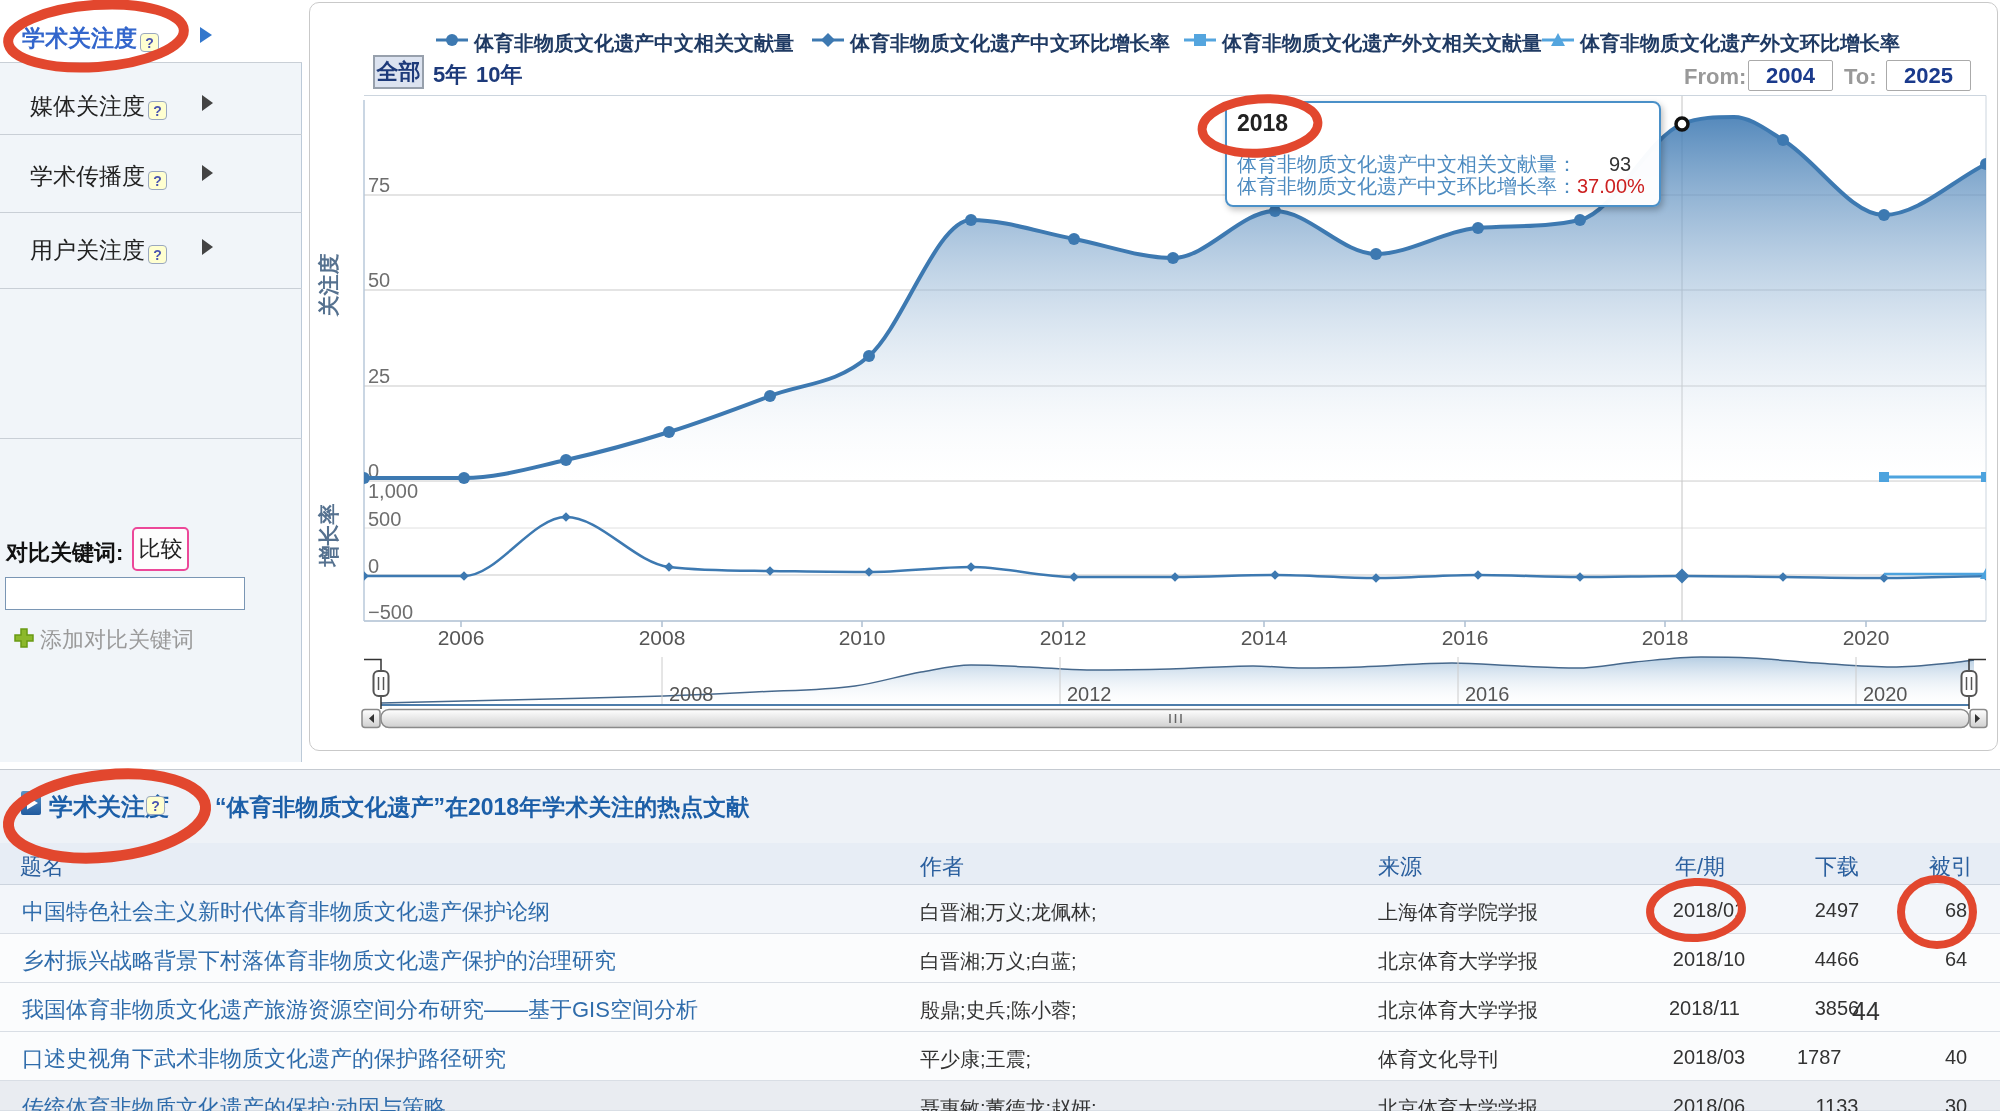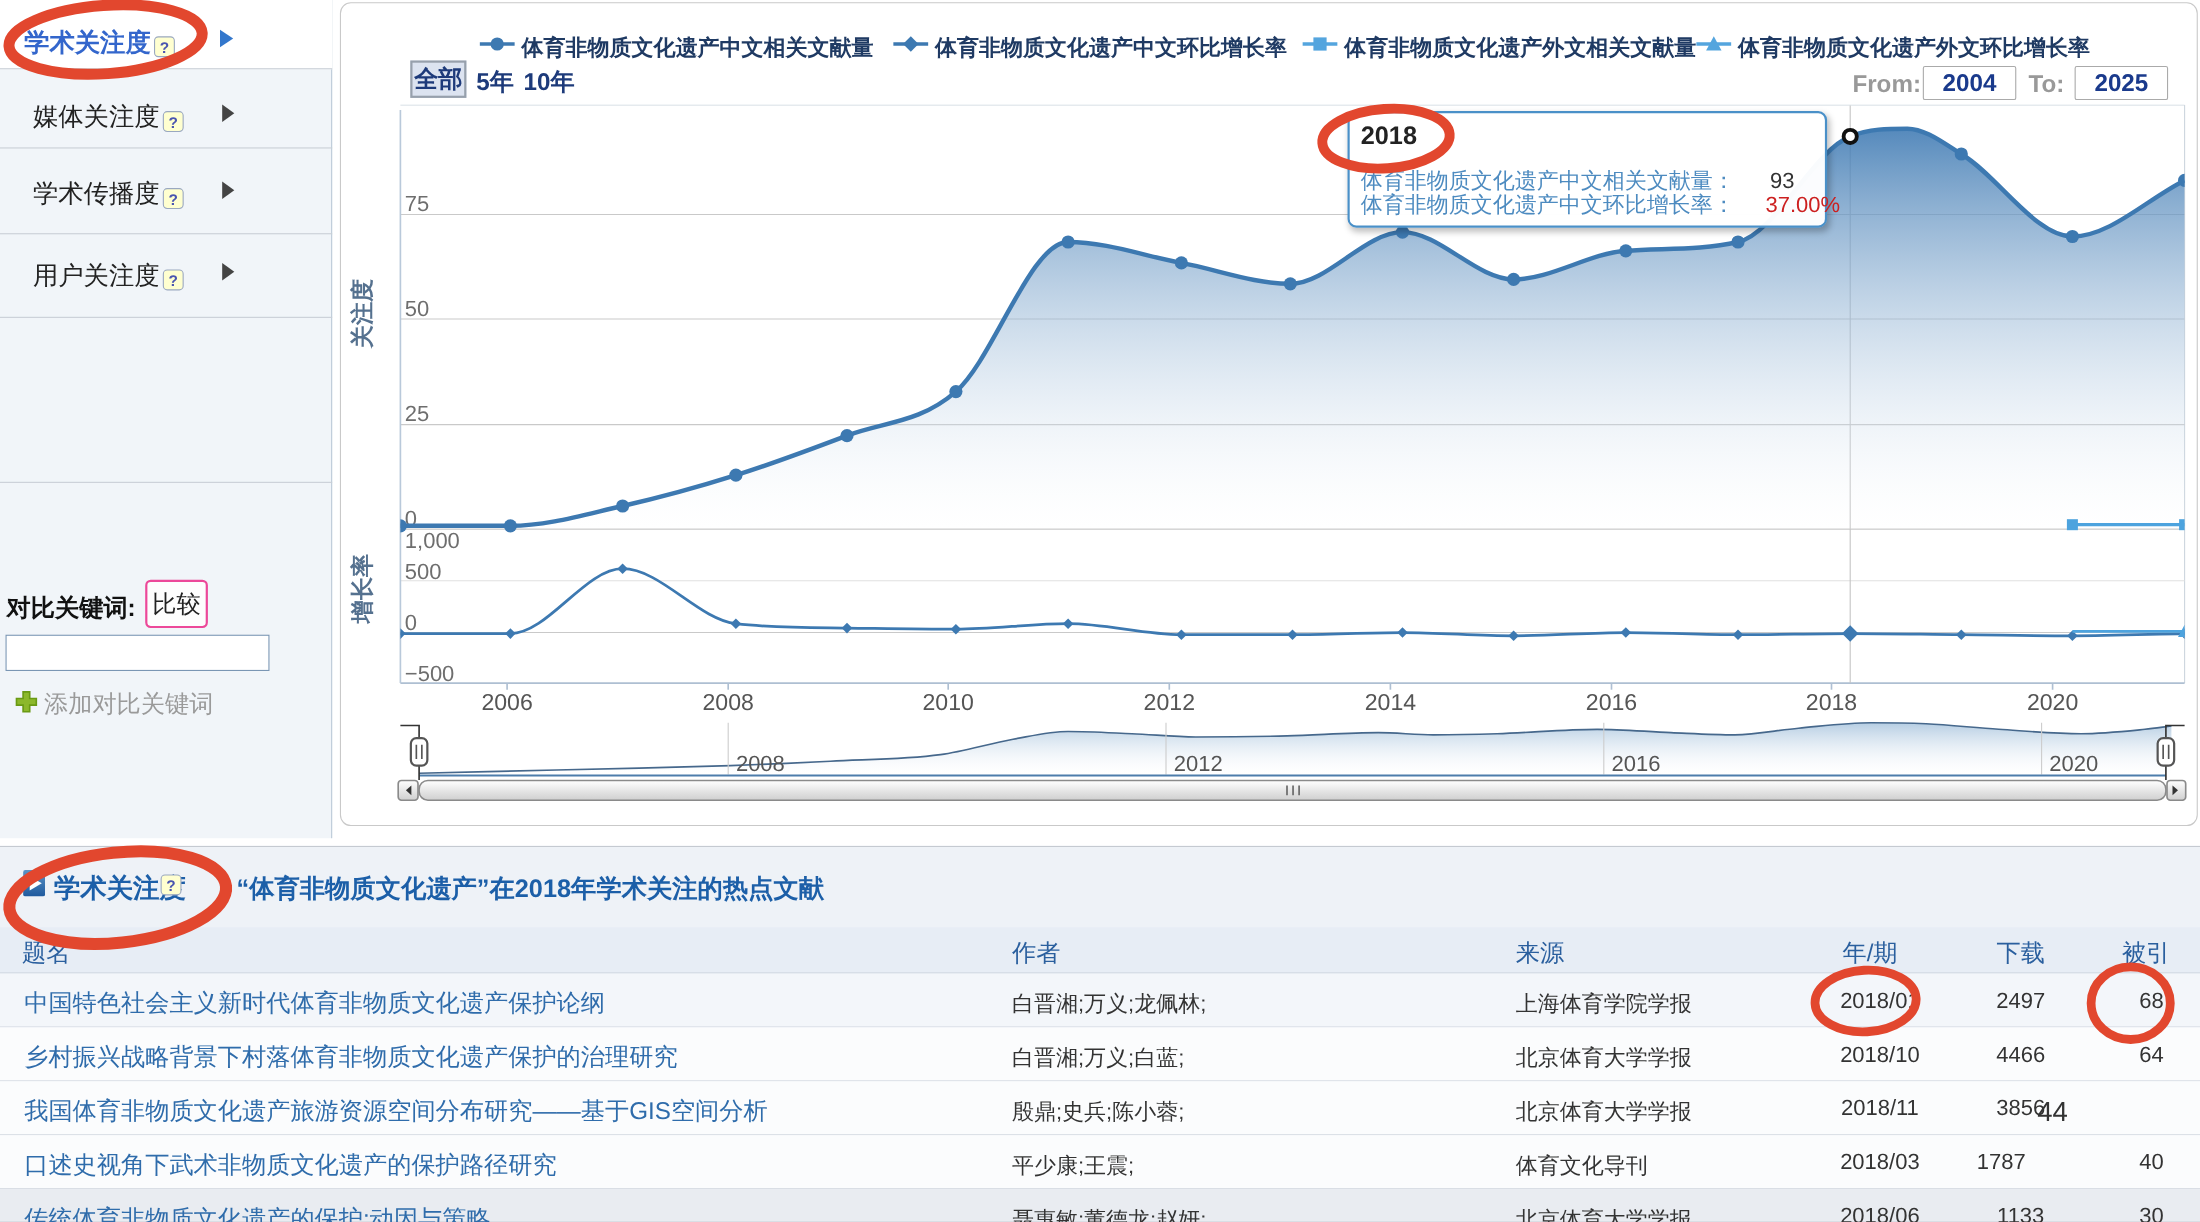--- a/index.html
+++ b/index.html
@@ -182,21 +182,21 @@
     <path d="M1666 619 L1671 623.5 L1666 628 Z" fill="#333"></path>
 <rect x="72" y="614.5" width="1588" height="18" rx="8" fill="url(#sb)" stroke="#8a8a8a" stroke-width="1.5"></rect>
 <line x1="861" y1="619" x2="861" y2="628" stroke="#666" stroke-width="1.5"></line>
     <line x1="866.5" y1="619" x2="866.5" y2="628" stroke="#666" stroke-width="1.5"></line>
     <line x1="872" y1="619" x2="872" y2="628" stroke="#666" stroke-width="1.5"></line>
   </svg>
 
 <div class="abs" style="left:1225px;top:101px;width:436px;height:106px;background:rgba(255,255,255,0.97);border:2.5px solid #4a90c8;border-radius:8px;box-shadow:2px 3px 6px rgba(0,0,0,0.25)"></div>
 <div class="abs" style="left:1237px;top:110px;font-size:23px;font-weight:bold;color:#222">2018</div>
 <div class="abs" style="left:1237px;top:151px;font-size:20px;color:#4d8bc0">体育非物质文化遗产中文相关文献量：<span style="color:#333;margin-left:32px">93</span></div>
-<div class="abs" style="left:1237px;top:173px;font-size:20px;color:#4d8bc0">体育非物质文化遗产中文环比增长率：<span style="color:#cc2020;margin-left:28px">37.00%</span></div>
+<div class="abs" style="left:1237px;top:173px;font-size:20px;color:#4d8bc0">体育非物质文化遗产中文环比增长率：<span style="color:#cc2020;margin-left:0">37.00%</span></div>
 
 <div class="abs" style="left:0;top:769px;width:2000px;height:342px;background:#eef2f7;border-top:1px solid #c5cad1"></div>
 <div class="abs" style="left:21px;top:791px"><svg width="20" height="24">
       <defs>
         <linearGradient id="bico" x1="0" y1="0" x2="0" y2="1">
           <stop offset="0" stop-color="#5b94c6"></stop>
           <stop offset="1" stop-color="#1f5a9e"></stop>
         </linearGradient>
       </defs>
       <rect width="20" height="24" rx="2" fill="url(#bico)"></rect>
@@ -223,21 +223,21 @@
 <div class="abs" style="left:22px;top:946px;font-size:22px;color:#2f6cab">乡村振兴战略背景下村落体育非物质文化遗产保护的治理研究</div>
 <div class="abs" style="left:920px;top:948px;font-size:20px;color:#333">白晋湘;万义;白蓝;</div>
 <div class="abs" style="left:1378px;top:948px;font-size:20px;color:#333">北京体育大学学报</div>
 <div class="abs" style="left:1669px;top:948px;width:80px;font-size:20px;color:#333;text-align:center">2018/10</div>
 <div class="abs" style="left:1797px;top:948px;width:80px;font-size:20px;color:#333;text-align:center">4466</div>
 <div class="abs" style="left:1916px;top:948px;width:80px;font-size:20px;color:#333;text-align:center">64</div>
 <div class="abs" style="left:0;top:983px;width:2000px;height:49px;background:#fbfcfd;border-bottom:1px solid #d9dee5"></div>
 <div class="abs" style="left:22px;top:995px;font-size:22px;color:#2f6cab">我国体育非物质文化遗产旅游资源空间分布研究——基于GIS空间分析</div>
 <div class="abs" style="left:920px;top:997px;font-size:20px;color:#333">殷鼎;史兵;陈小蓉;</div>
 <div class="abs" style="left:1378px;top:997px;font-size:20px;color:#333">北京体育大学学报</div>
-<div class="abs" style="left:1669px;top:997px;width:80px;font-size:20px;color:#333;text-align:center">2018/11</div>
+<div class="abs" style="left:1669px;top:997px;width:80px;font-size:20px;color:#333;">2018/11</div>
 <div class="abs" style="left:1797px;top:997px;width:80px;font-size:20px;color:#333;text-align:center">3856</div>
 <div class="abs" style="left:1852px;top:997px;width:80px;font-size:25px;color:#333;text-align:left">44</div>
 <div class="abs" style="left:0;top:1032px;width:2000px;height:49px;background:#fbfcfd;border-bottom:1px solid #d9dee5"></div>
 <div class="abs" style="left:22px;top:1044px;font-size:22px;color:#2f6cab">口述史视角下武术非物质文化遗产的保护路径研究</div>
 <div class="abs" style="left:920px;top:1046px;font-size:20px;color:#333">平少康;王震;</div>
 <div class="abs" style="left:1378px;top:1046px;font-size:20px;color:#333">体育文化导刊</div>
 <div class="abs" style="left:1669px;top:1046px;width:80px;font-size:20px;color:#333;text-align:center">2018/03</div>
 <div class="abs" style="left:1797px;top:1046px;width:80px;font-size:20px;color:#333;">1787</div>
 <div class="abs" style="left:1916px;top:1046px;width:80px;font-size:20px;color:#333;text-align:center">40</div>
 <div class="abs" style="left:0;top:1081px;width:2000px;height:30px;background:#e9ecf1;border-bottom:1px solid #d9dee5"></div>

